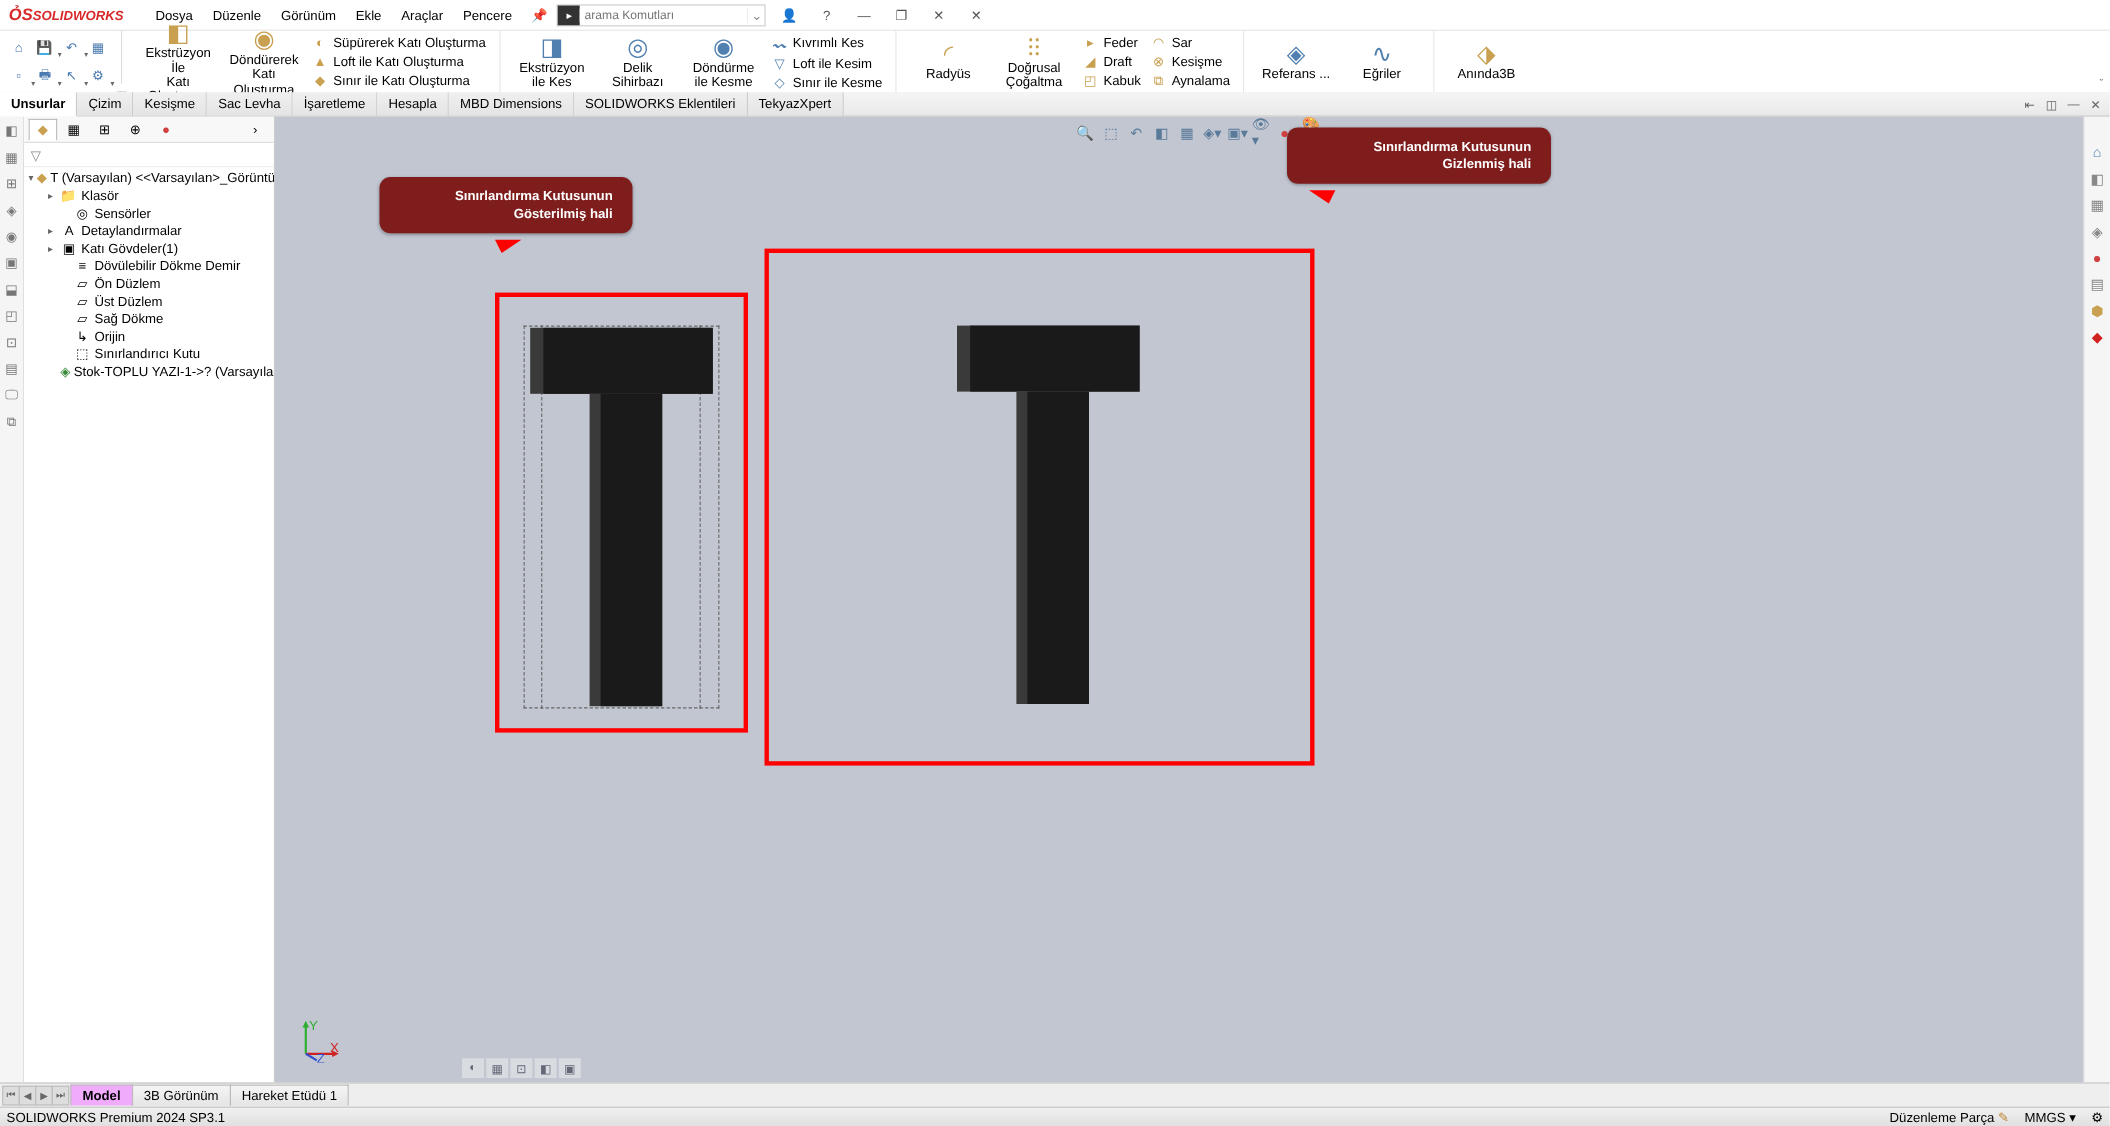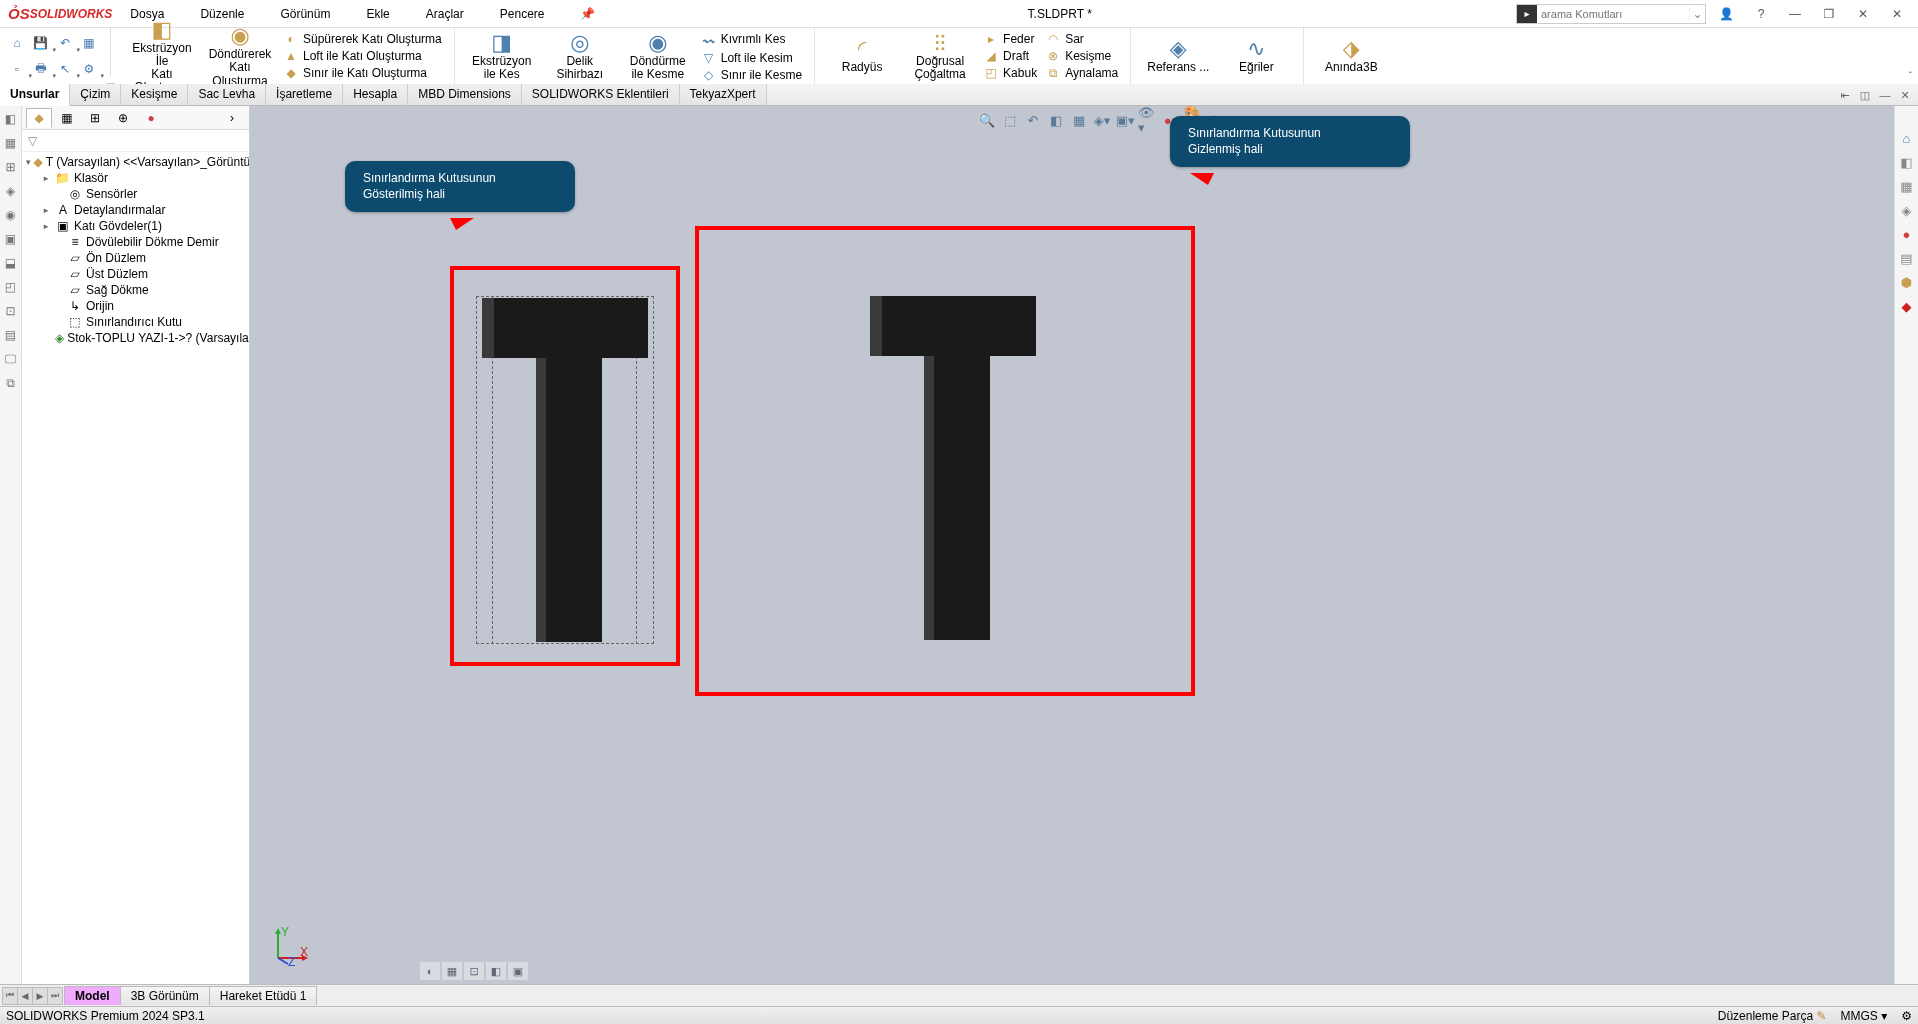--- a/index.html
+++ b/index.html
@@ -1,20 +1,20 @@
 <!DOCTYPE html>
 <html><head>
 <meta charset="utf-8">
 <style>
 * { margin:0; padding:0; box-sizing:border-box; font-family:"Segoe UI",Arial,sans-serif; font-size:12px; user-select:none; }
 html,body { width:1918px; height:1024px; overflow:hidden; background:#fff; }
 .titlebar { height:28px; background:#fff; display:flex; align-items:center; border-bottom:1px solid #e0e0e0; }
 .logo { display:flex; align-items:center; padding:0 8px; color:#d72a2a; font-weight:bold; font-style:italic; font-size:13px; }
 .logo-ds { color:#d72a2a; margin-right:0; font-size:15px; }
-.menubar { display:flex; gap:20px; margin-left:2px; }
+.menubar { display:flex; gap:2px; margin-left:13px; }
 .menubar div { padding:4px 8px; cursor:default; }
 .title-center { flex:1; text-align:center; }
 .title-right { display:flex; align-items:center; gap:8px; padding-right:8px; }
 .search-box { display:flex; align-items:center; border:1px solid #ccc; height:20px; width:190px; background:#fff; }
 .search-box .ico { width:20px; text-align:center; background:#333; color:#fff; height:100%; display:flex; align-items:center; justify-content:center; font-size:10px; }
 .search-box input { border:none; outline:none; flex:1; padding:0 4px; font-size:11px; color:#888; }
 .search-box .drop { width:16px; text-align:center; color:#888; border-left:1px solid #eee; }
 .winbtn { width:26px; height:22px; display:flex; align-items:center; justify-content:center; color:#555; }
 .qat { height:28px; background:#fff; display:flex; align-items:center; padding:0 6px; gap:2px; border-bottom:1px solid #e0e0e0; }
 .qat-btn { width:22px; height:22px; display:flex; align-items:center; justify-content:center; color:#4a7ab0; position:relative; }
@@ -43,21 +43,21 @@
 .pt { width:26px; height:20px; display:flex; align-items:center; justify-content:center; border:1px solid transparent; }
 .pt.active { background:#fff; border:1px solid #bbb; border-bottom-color:#fff; }
 .panel-filter { height:22px; border-bottom:1px solid #eee; display:flex; align-items:center; padding:0 6px; color:#888; }
 .tree { flex:1; overflow:auto; padding:2px 0; }
 .tree-row { display:flex; align-items:center; padding:1px 4px; gap:3px; white-space:nowrap; }
 .tw { width:12px; text-align:center; color:#666; font-size:9px; }
 .ti { width:16px; text-align:center; font-size:12px; }
 .canvas { flex:1; background:#c1c6d1; position:relative; }
 .rightdock { width:24px; background:#f5f5f5; border-left:1px solid #ddd; display:flex; flex-direction:column; align-items:center; padding-top:22px; gap:4px; }
 .rightdock div { width:20px; height:20px; display:flex; align-items:center; justify-content:center; font-size:13px; }
-.callout { position:absolute; background:#0c4a6e; color:#fff; padding:10px 18px; border-radius:10px; font-size:16px; text-align:left; line-height:1.3; z-index:10; box-shadow:0 1px 3px rgba(0,0,0,0.3); }
+.callout { position:absolute; background:#7f1d1d; color:#fff; padding:10px 18px; border-radius:10px; font-size:16px; text-align:right; line-height:1.3; z-index:10; box-shadow:0 1px 3px rgba(0,0,0,0.3);font-weight:bold; }
 .callout::after { content:""; position:absolute; width:0; height:0; }
 .callout1::after { bottom:-18px; left:50%; margin-left:-10px; border:12px solid transparent; border-top-color:#ff0000; border-bottom:none; border-left-width:6px; border-right-width:18px; }
 .callout2::after { bottom:-18px; left:20px; border:12px solid transparent; border-top-color:#ff0000; border-bottom:none; border-right-width:6px; border-left-width:18px; }
 .redbox { position:absolute; border:4px solid #ff0000; z-index:8; }
 .tshape { position:absolute; z-index:6; }
 .t-top { background:#1a1a1a; position:absolute; }
 .t-top-shade { background:#3a3a3a; position:absolute; }
 .t-stem { background:#1a1a1a; position:absolute; }
 .t-stem-shade { background:#3a3a3a; position:absolute; }
 .bbox-line { position:absolute; border:1px dashed #666; z-index:5; }
@@ -82,21 +82,20 @@
   </div>
   <div class="menubar">
     <div>Dosya</div>
     <div>Düzenle</div>
     <div>Görünüm</div>
     <div>Ekle</div>
     <div>Araçlar</div>
     <div>Pencere</div>
     <div style="color:#aaa">📌</div>
   </div>
-  <div class="title-center">T.SLDPRT *</div>
   <div class="title-right">
     <div class="search-box">
       <span class="ico">▸</span>
       <input placeholder="arama Komutları" style="">
       <span class="drop">⌄</span>
     </div>
     <div class="winbtn">👤</div>
     <div class="winbtn">?</div>
     <div class="winbtn">—</div>
     <div class="winbtn">❐</div>

